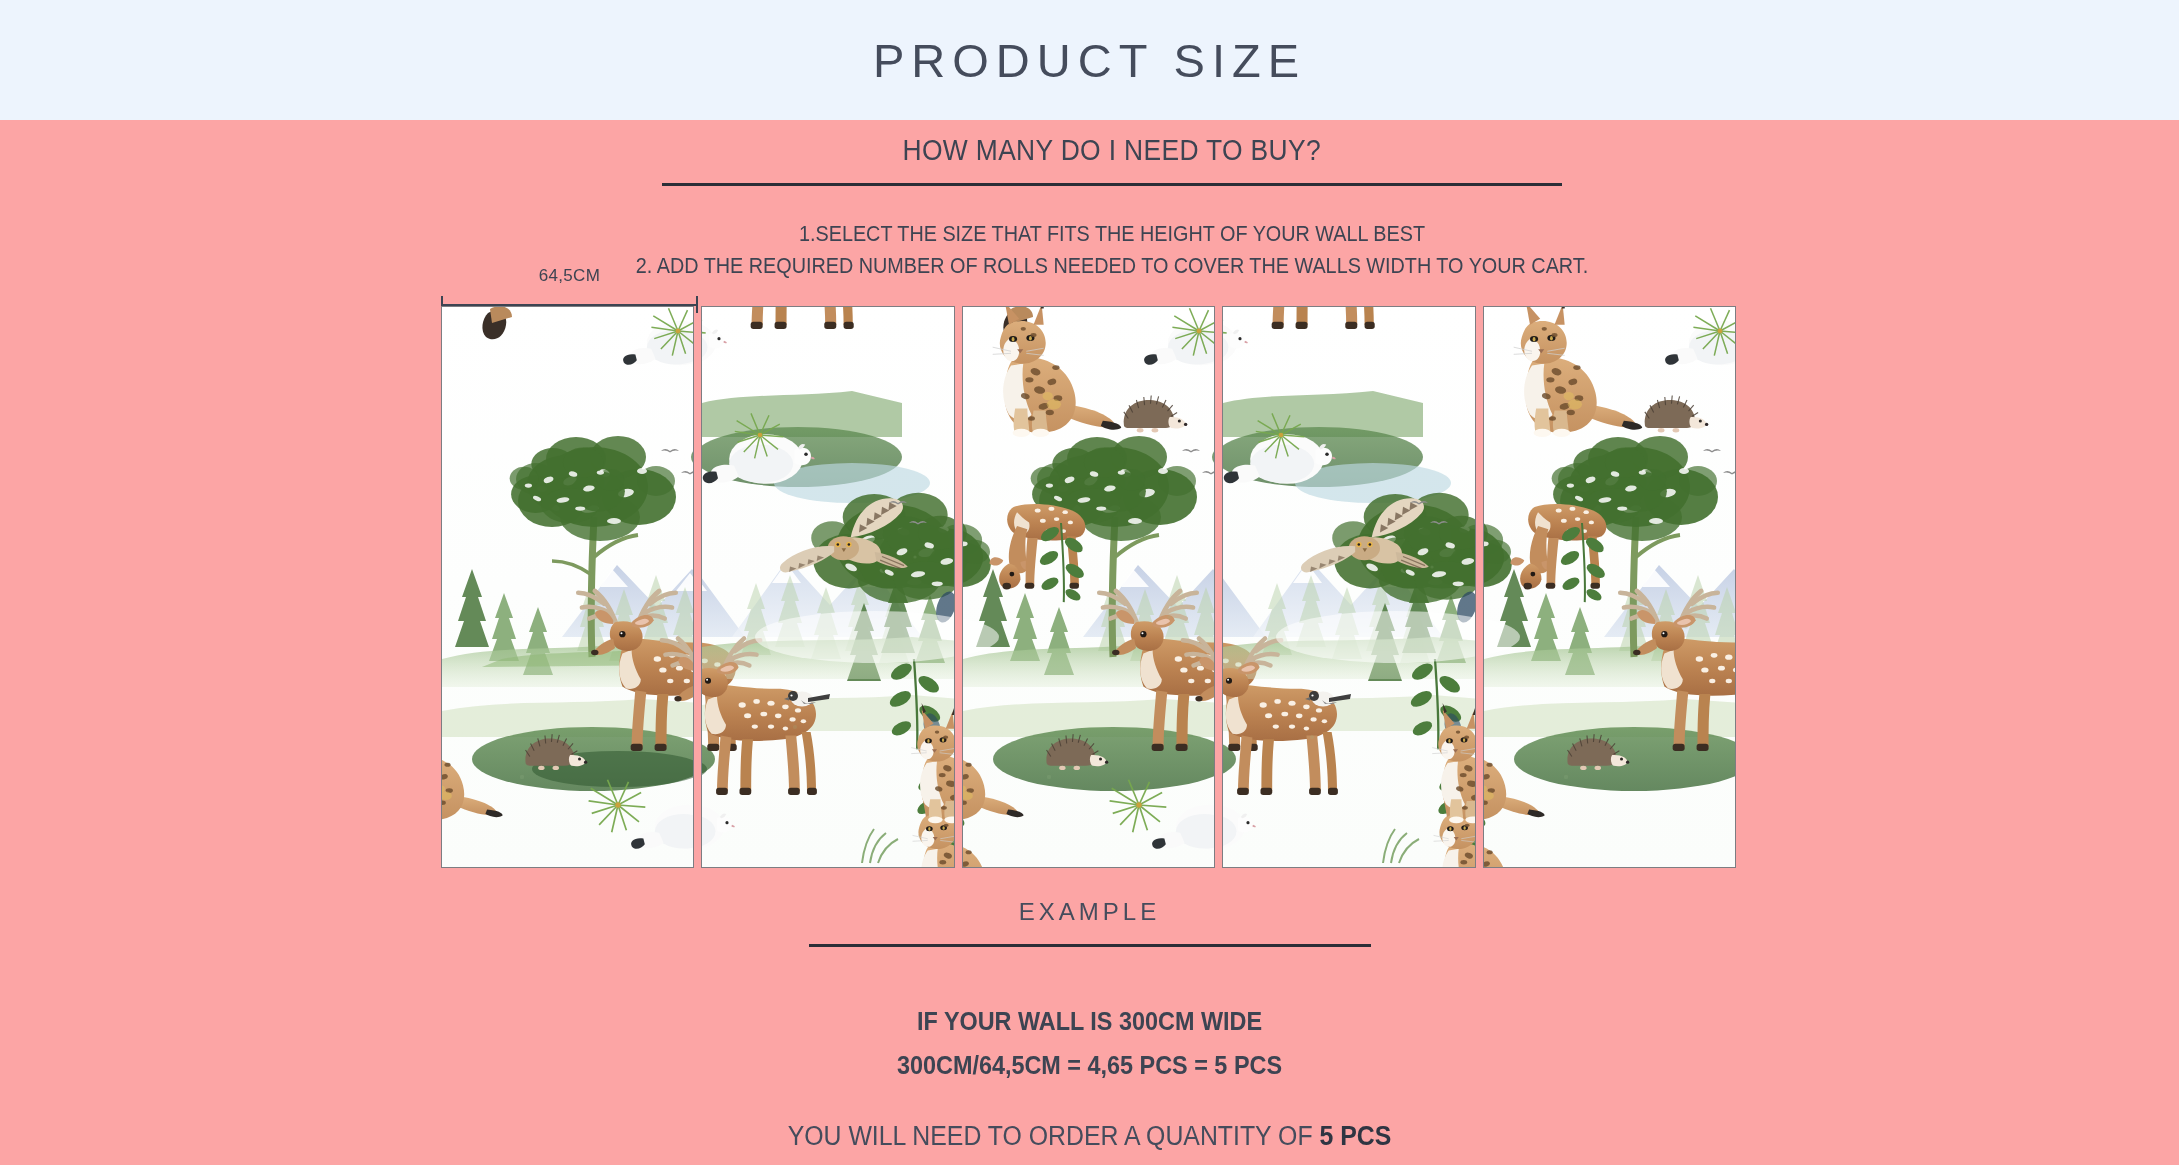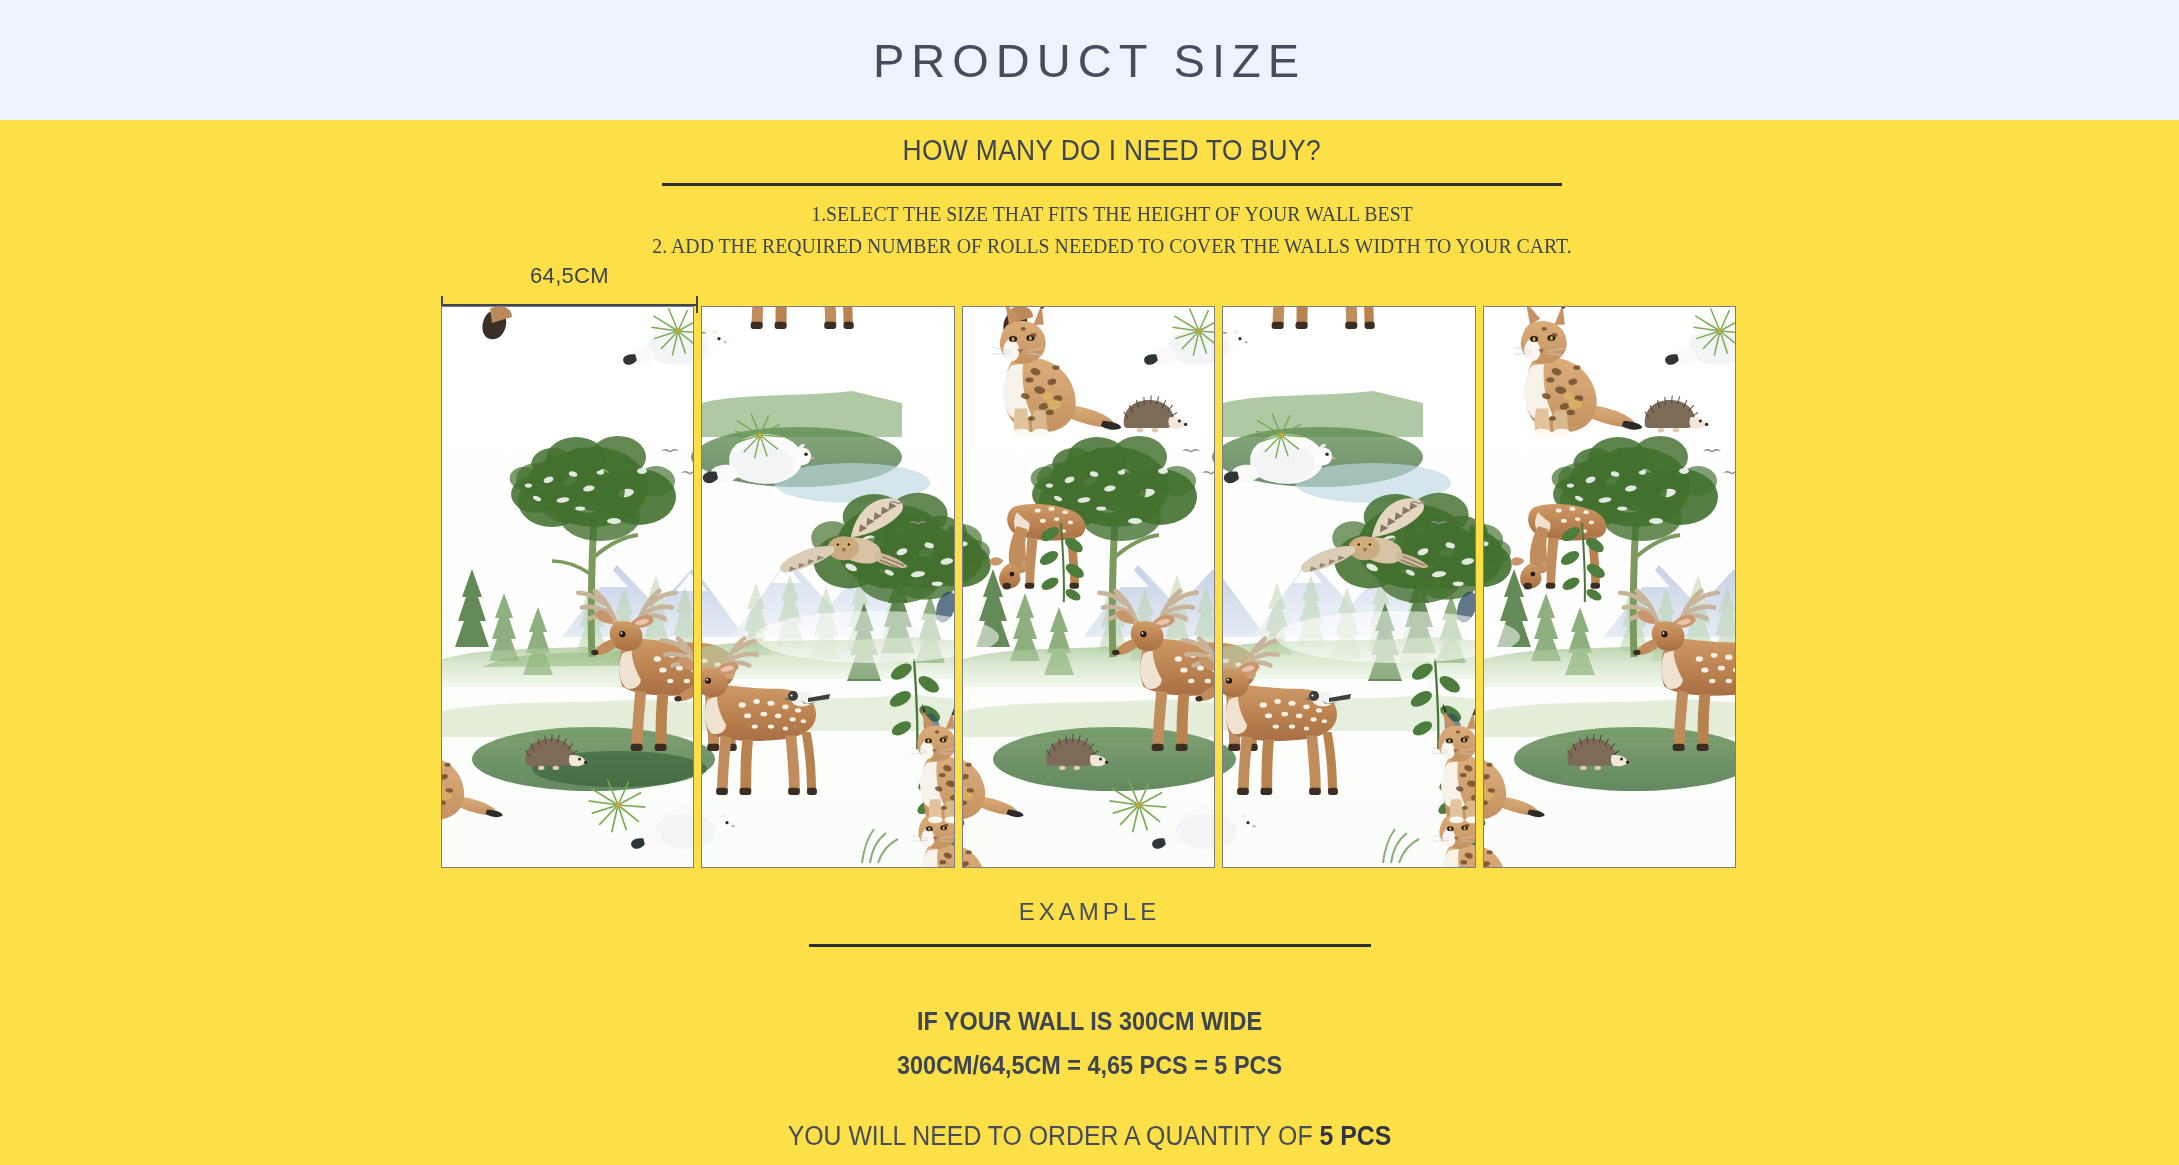--- a/index.html
+++ b/index.html
@@ -10,21 +10,21 @@
     height: 1165px;
     background: #ffffff;
     font-family: "Liberation Sans", sans-serif;
     overflow: hidden;
   }
 
   #page {
     position: relative;
     width: 2179px;
     height: 1165px;
-    background: #fde047;
+    background: #fca5a5;
   }
 
   
   .header-band {
     position: absolute;
     top: 0; left: 0;
     width: 2179px;
     height: 120px;
     background: #edf4fd;
     display: flex;
@@ -57,43 +57,42 @@
     display: inline-block;
     white-space: nowrap;
   }
   .rule-top {
     width: 900px;
     height: 0;
     margin: 16px auto 0 auto;
     border-top: 3px solid #2b2f38;
   }
   .intro-steps {
-    margin-top: 12px;
-    font-family: Liberation Serif, serif;
+    margin-top: 32px;
   }
   .step-line {
     font-size: 22px;
     font-weight: 400;
     color: #3d4452;
     line-height: 32px;
     transform: scaleX(0.9);
     display: block;
     white-space: nowrap;
   }
 
   
   .dimension {
     position: absolute;
     left: 441px;
     top: 264px;
     width: 257px;
   }
   .dimension-label {
     text-align: center;
-    font-size: 22px;
+    font-size: 17px;
     font-weight: 400;
     color: #3d4452;
     letter-spacing: 0.3px;
     line-height: 24px;
   }
   .dimension-bar {
     position: relative;
     margin-top: 8px;
     height: 16px;
   }

